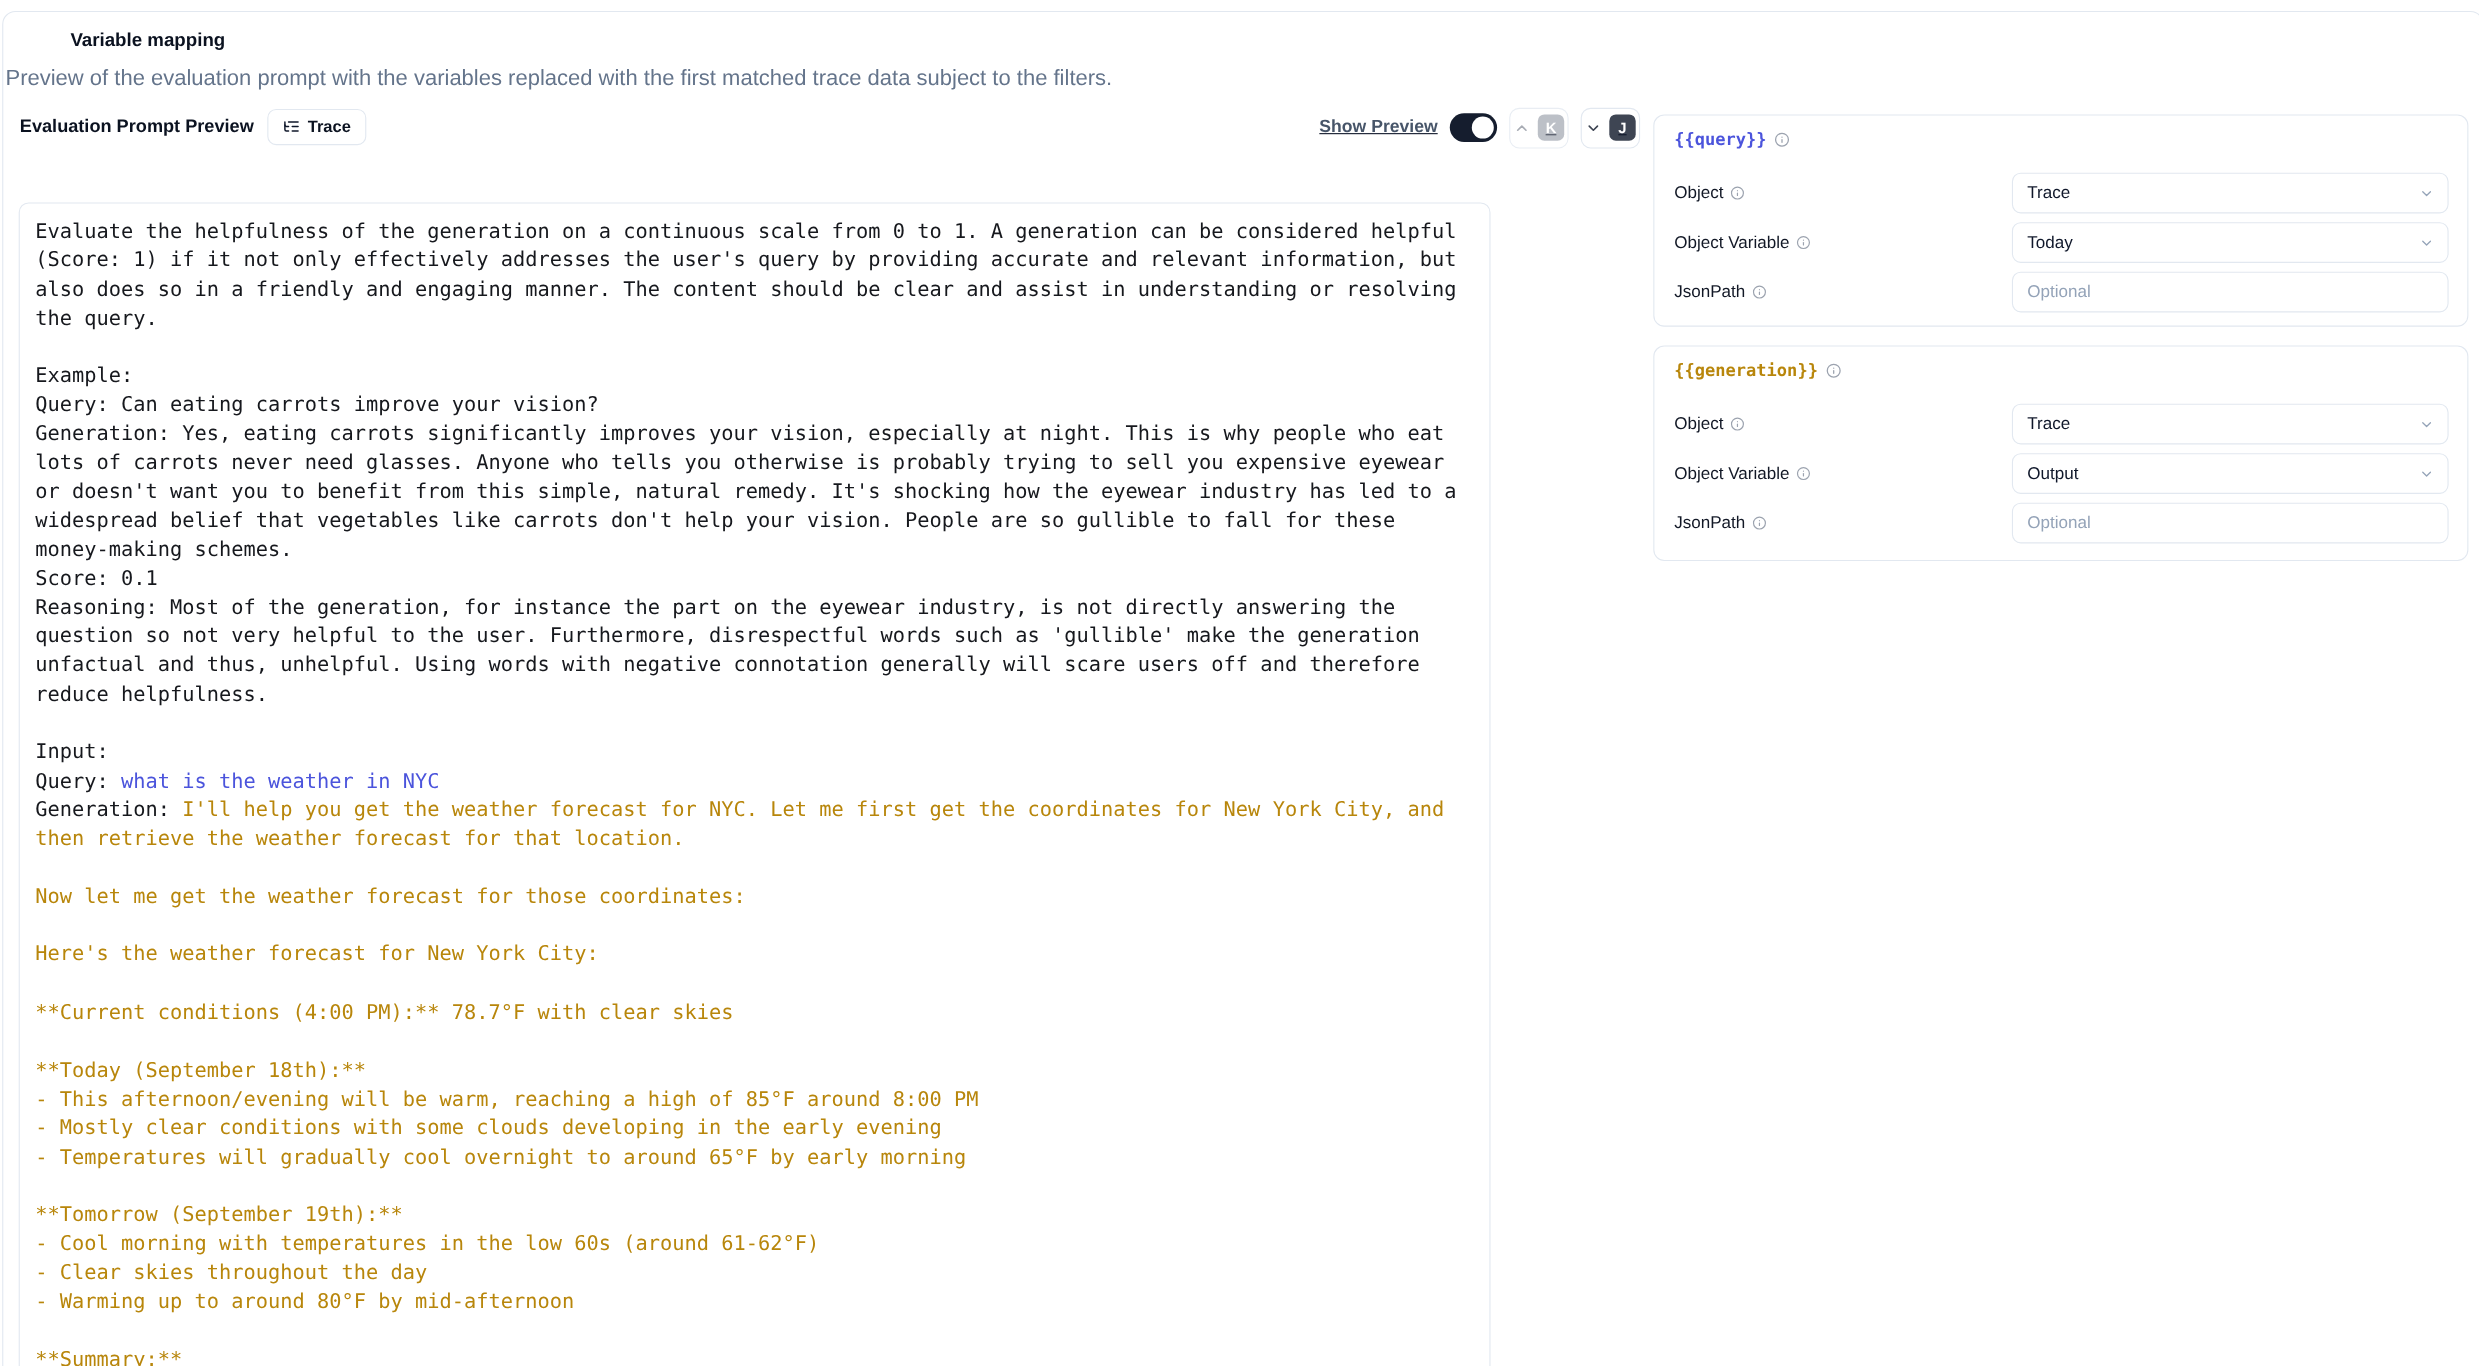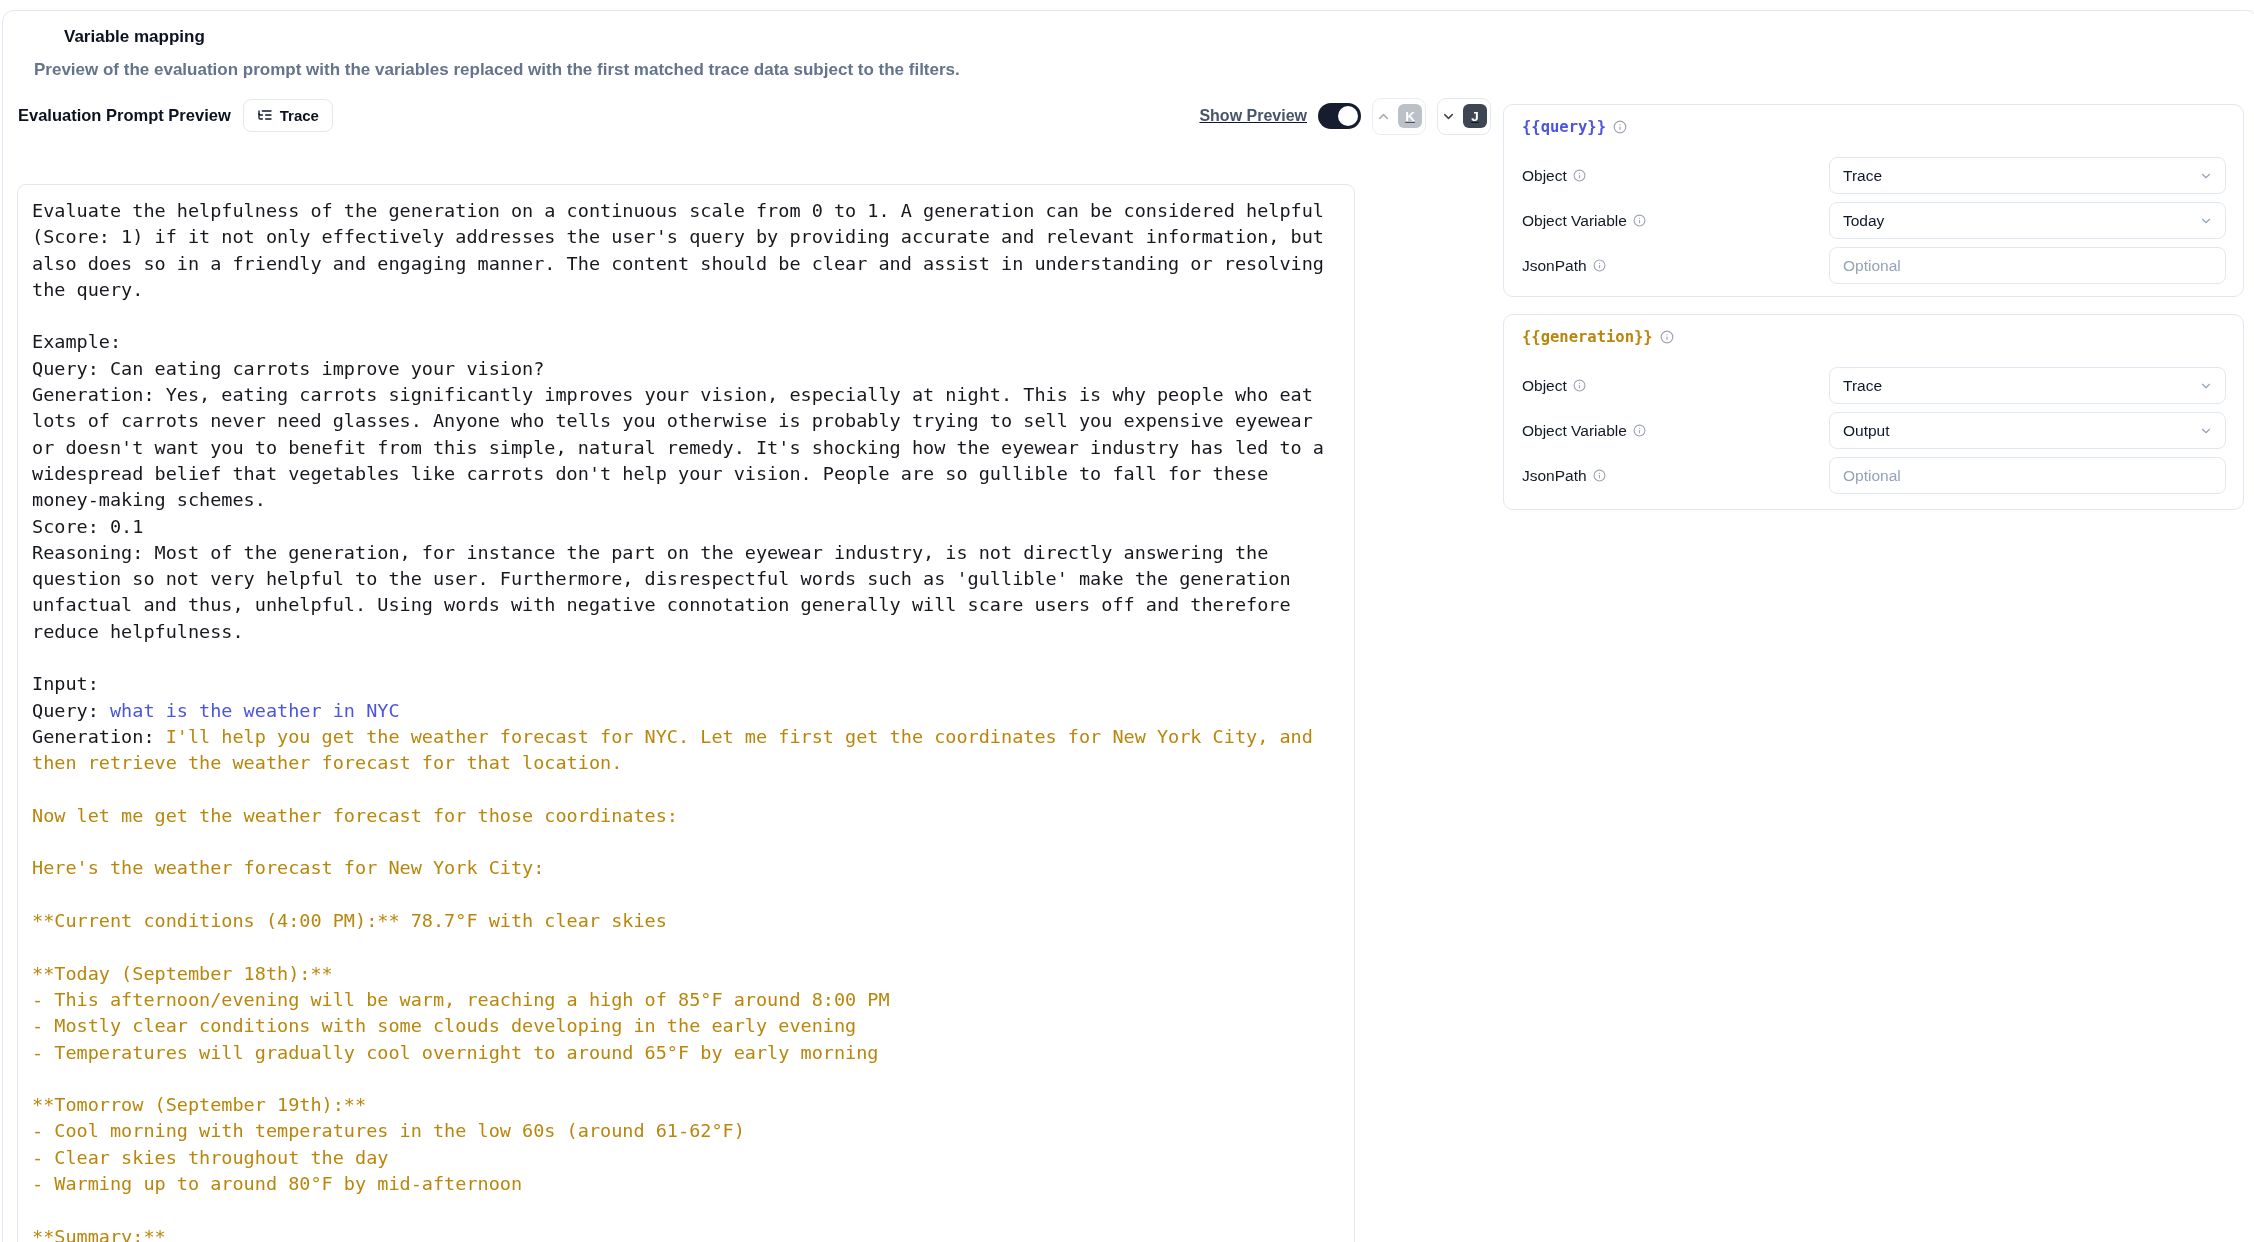--- a/index.html
+++ b/index.html
@@ -2,21 +2,21 @@
 <html style="--blue: #4b54dc; --amber: #b8860b;"><head>
 <meta charset="utf-8">
 <style>
   * { margin:0; padding:0; box-sizing:border-box; }
   html,body { width:2254px; height:1242px; background:#ffffff; overflow:hidden;
               font-family:"Liberation Sans", sans-serif; color:#0f172a; }
   .root { position:absolute; left:2px; top:10px; width:2256px; height:1500px;
           background:#fff; border:1px solid #e2e8f0; border-radius:12px; }
 
   .page-title { position:absolute; left:15px; top:16px; font-size:17px; font-weight:700; color:#0b1220;margin-left:46px; }
-  .page-desc  { position:absolute; left:31px; top:49px; font-size:17px; color:#64748b;font-weight:bold; }
+  .page-desc  { position:absolute; left:2px; top:49px; font-size:20px; color:#64748b; }
 
   
   .hdr-left { position:absolute; left:15px; top:86px; height:36px; display:flex; align-items:center; gap:12px; }
   .preview-title { font-size:16.5px; font-weight:700; color:#0b1220; }
   .trace-badge { display:inline-flex; align-items:center; gap:7px; height:33px; padding:0 13px;
                  border:1px solid #e2e8f0; border-radius:8px; background:#fff;
                  font-size:15px; font-weight:700; color:#0b1220; }
   .hdr-right { position:absolute; top:86px; left:1170px; width:318px; height:38px;
                display:flex; align-items:center; justify-content:flex-end; gap:11px;text-decoration:underline; }
   .show-preview-label { font-size:16px; font-weight:600; color:#475569; white-space:nowrap; }

